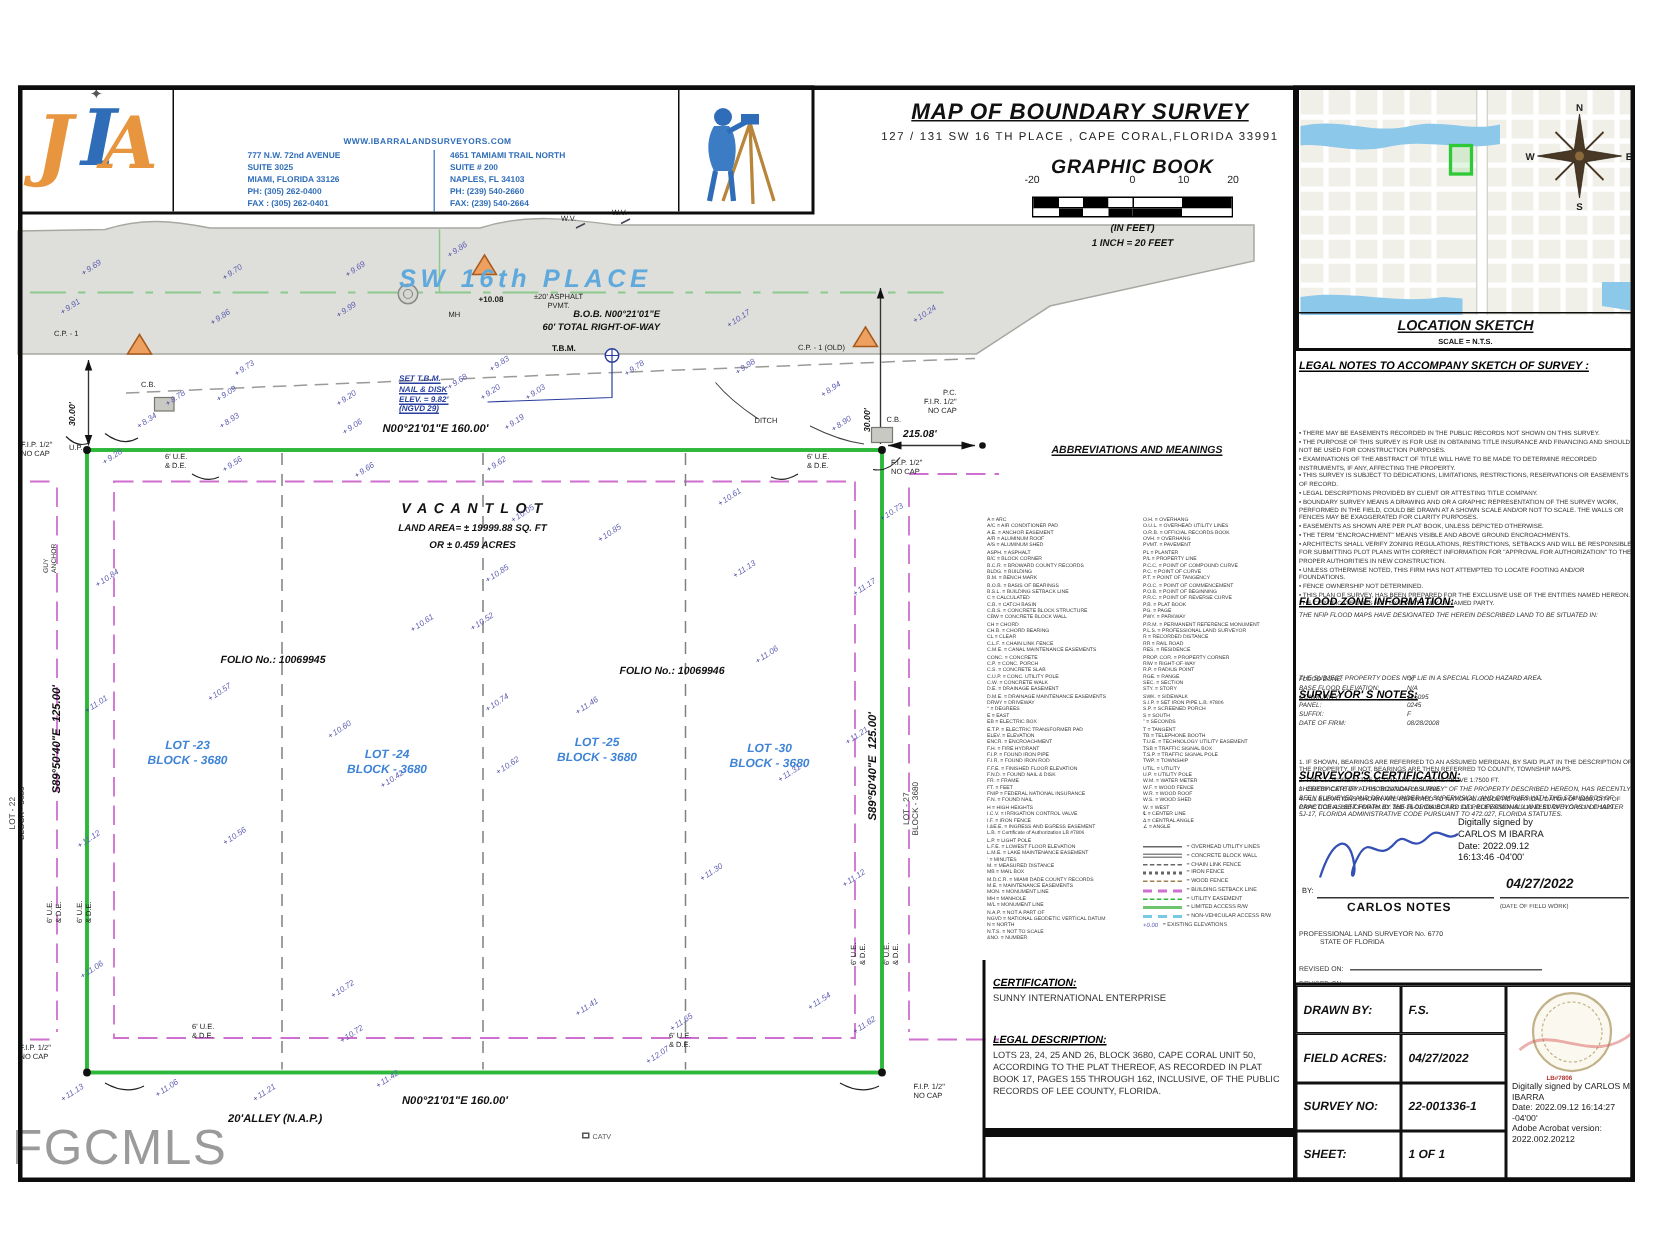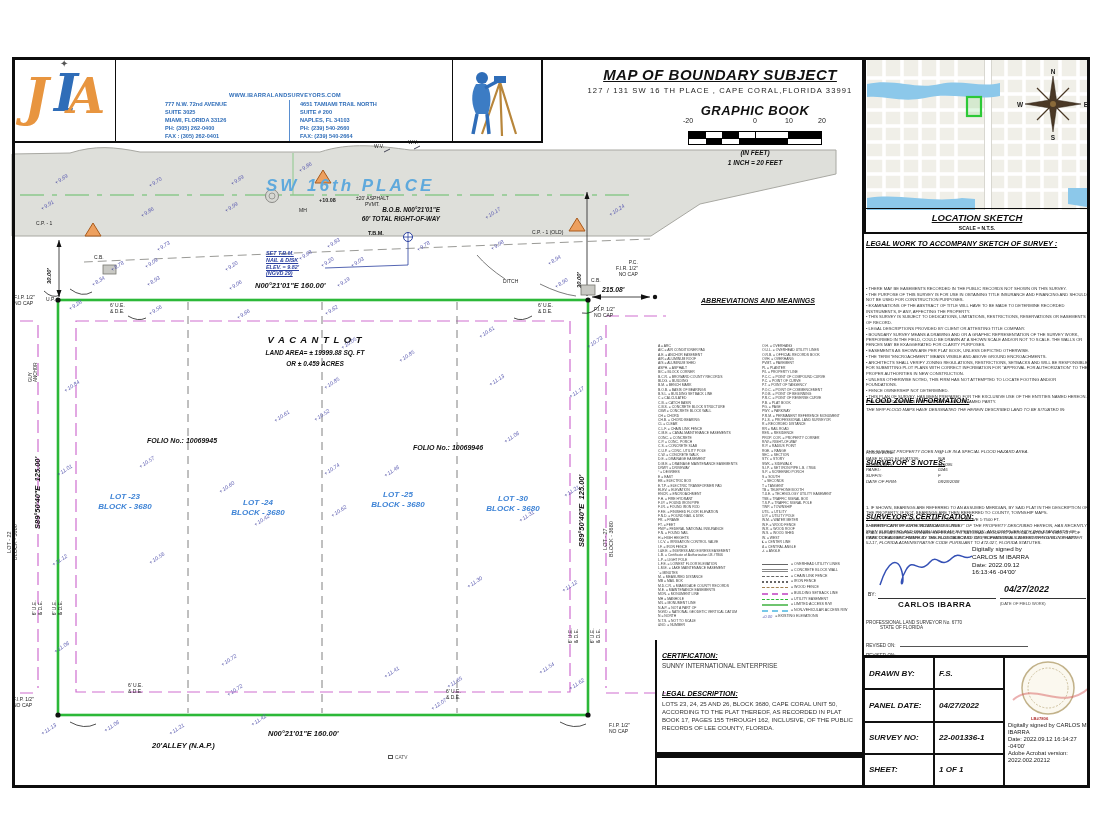--- a/index.html
+++ b/index.html
@@ -198,21 +198,21 @@
 SUITE 3025
 MIAMI, FLORIDA 33126
 PH:   (305) 262-0400
 FAX : (305) 262-0401</div>
   <div class="txt hdr-addr" style="left:300px;top:100px;width:140px;">4651 TAMIAMI TRAIL NORTH
 SUITE # 200
 NAPLES, FL 34103
 PH:  (239) 540-2660
 FAX: (239) 540-2664</div>
 
-  <div class="txt map-title" style="left:560px;top:66px;width:320px;text-align:center;">MAP OF BOUNDARY SUBJECT</div>
+  <div class="txt map-title" style="left:560px;top:66px;width:320px;text-align:center;">MAP OF BOUNDARY SURVEY</div>
   <div class="txt map-addr" style="left:560px;top:86px;width:320px;text-align:center;">127 / 131 SW 16 TH PLACE , CAPE CORAL,FLORIDA   33991</div>
   <div class="txt gs-title" style="left:660px;top:103px;width:190px;text-align:center;">GRAPHIC BOOK</div>
   <div class="gs-num" style="left:688px;top:117px;">-20</div>
   <div class="gs-num" style="left:755px;top:117px;">0</div>
   <div class="gs-num" style="left:789px;top:117px;">10</div>
   <div class="gs-num" style="left:822px;top:117px;">20</div>
   <div class="gs-bar" style="left:688px;top:131px;width:134px;height:14px;">
     <div class="gs-row">
       <span style="width:16.75px;background:#000;"></span>
         <span style="width:16.75px;background:#fff;"></span>
@@ -229,21 +229,21 @@
       <span style="width:33.5px;background:#000;"></span>
         <span style="width:33.5px;background:#fff;"></span>
     </div>
   </div>
   <div class="txt gs-sub" style="left:688px;top:149px;width:134px;">(IN FEET)</div>
   <div class="txt gs-sub" style="left:688px;top:159px;width:134px;">1 INCH = 20 FEET</div>
 
   <div class="txt b i u" style="left:866px;top:212px;width:222px;text-align:center;font-size:9.5px;">LOCATION SKETCH</div>
   <div class="txt b" style="left:866px;top:225px;width:222px;text-align:center;font-size:5px;">SCALE = N.T.S.</div>
 
-  <div class="txt sec-h" style="left:866px;top:239px;">LEGAL WORK TO ACCOMPANY SKETCH OF SURVEY :</div>
+  <div class="txt sec-h" style="left:866px;top:239px;">LEGAL NOTES TO ACCOMPANY SKETCH OF SURVEY :</div>
   <div class="txt" style="left:866px;top:250px;width:222px;">
     
   <div class="note">THERE MAY BE EASEMENTS RECORDED IN THE PUBLIC RECORDS NOT SHOWN ON THIS SURVEY.</div><div class="note">THE PURPOSE OF THIS SURVEY IS FOR USE IN OBTAINING TITLE INSURANCE AND FINANCING AND SHOULD NOT BE USED FOR CONSTRUCTION PURPOSES.</div><div class="note">EXAMINATIONS OF THE ABSTRACT OF TITLE WILL HAVE TO BE MADE TO DETERMINE RECORDED INSTRUMENTS, IF ANY, AFFECTING THE PROPERTY.</div><div class="note">THIS SURVEY IS SUBJECT TO DEDICATIONS, LIMITATIONS, RESTRICTIONS, RESERVATIONS OR EASEMENTS OF RECORD.</div><div class="note">LEGAL DESCRIPTIONS PROVIDED BY CLIENT OR ATTESTING TITLE COMPANY.</div><div class="note">BOUNDARY SURVEY MEANS A DRAWING AND OR A GRAPHIC REPRESENTATION OF THE SURVEY WORK, PERFORMED IN THE FIELD, COULD BE DRAWN AT A SHOWN SCALE AND/OR NOT TO SCALE. THE WALLS OR FENCES MAY BE EXAGGERATED FOR CLARITY PURPOSES.</div><div class="note">EASEMENTS AS SHOWN ARE PER PLAT BOOK, UNLESS DEPICTED OTHERWISE.</div><div class="note">THE TERM "ENCROACHMENT" MEANS VISIBLE AND ABOVE GROUND ENCROACHMENTS.</div><div class="note">ARCHITECTS SHALL VERIFY ZONING REGULATIONS, RESTRICTIONS, SETBACKS AND WILL BE RESPONSIBLE FOR SUBMITTING PLOT PLANS WITH CORRECT INFORMATION FOR "APPROVAL FOR AUTHORIZATION" TO THE PROPER AUTHORITIES IN NEW CONSTRUCTION.</div><div class="note">UNLESS OTHERWISE NOTED, THIS FIRM HAS NOT ATTEMPTED TO LOCATE FOOTING AND/OR FOUNDATIONS.</div><div class="note">FENCE OWNERSHIP NOT DETERMINED.</div><div class="note">THIS PLAN OF SURVEY, HAS BEEN PREPARED FOR THE EXCLUSIVE USE OF THE ENTITIES NAMED HEREON. THE CERTIFICATE DOES NOT EXTEND TO ANY UNNAMED PARTY.</div></div>
 
   <div class="txt sec-h" style="left:866px;top:396px;">FLOOD ZONE INFORMATION:</div>
   <div class="txt smalltxt" style="left:866px;top:407px;width:222px;">THE NFIP FLOOD MAPS HAVE DESIGNATED THE HEREIN DESCRIBED LAND TO BE SITUATED IN:</div>
   <div class="txt" style="left:866px;top:414px;width:222px;">
     
   <div class="fz-row">
       <span class="fz-l">FLOOD ZONE:</span>
@@ -273,21 +273,21 @@
 
   <div class="txt sec-h" style="left:866px;top:512px;">SURVEYOR'S CERTIFICATION:</div>
   <div class="txt smalltxt" style="left:866px;top:523px;width:222px;">I HEREBY CERTIFY: THIS "BOUNDARY SURVEY" OF THE PROPERTY DESCRIBED HEREON, HAS  RECENTLY BEEN SURVEYED AND DRAWN UNDER MY SUPERVISION, AND COMPLIES WITH THE STANDARDS OF PRACTICE AS SET FORTH BY THE FLORIDA BOARD OF PROFESSIONAL LAND SURVEYORS IN CHAPTER 5J-17, FLORIDA ADMINISTRATIVE CODE PURSUANT TO 472.027, FLORIDA STATUTES.</div>
 
   <div class="txt" style="left:972px;top:545px;font-size:6.2px;line-height:1.25;color:#111;">Digitally signed by
 CARLOS M IBARRA
 Date: 2022.09.12
 16:13:46 -04'00'</div>
   <div class="txt" style="left:868px;top:591px;font-size:5px;">BY:</div>
   <div class="frame" style="left:878px;top:598px;width:118px;border-bottom:1px solid #333;"></div>
-  <div class="txt b" style="left:898px;top:600px;font-size:8px;letter-spacing:.5px;">CARLOS IBARRA</div>
+  <div class="txt b" style="left:898px;top:600px;font-size:8px;letter-spacing:.5px;">CARLOS NOTES</div>
   <div class="txt b i" style="left:1004px;top:584px;font-size:9px;">04/27/2022</div>
   <div class="frame" style="left:1000px;top:598px;width:86px;border-bottom:1px solid #333;"></div>
   <div class="txt" style="left:1000px;top:601px;font-size:4px;color:#444;">(DATE OF FIELD WORK)</div>
   <div class="txt revline" style="left:866px;top:615px;">
     <span>PROFESSIONAL LAND SURVEYOR No.  6770</span>
     <span style="margin-left:14px;">STATE OF FLORIDA</span>
   </div>
   <div class="txt revline" style="left:866px;top:638px;">
     <span>REVISED ON:</span><span class="rl"></span>
   </div>
@@ -342,21 +342,21 @@
   <div class="txt" style="left:662px;top:700px;width:198px;font-size:6.1px;line-height:1.3;color:#333;"> LOTS 23, 24, 25 AND 26, BLOCK 3680, CAPE CORAL UNIT 50, ACCORDING TO THE PLAT THEREOF, AS RECORDED IN PLAT BOOK 17, PAGES 155 THROUGH 162, INCLUSIVE, OF THE PUBLIC RECORDS OF LEE COUNTY, FLORIDA.</div>
 
   <div id="tt">
 
     <div style="display:contents">
       
     <div style="display:contents">
         <div class="cell">DRAWN BY:</div>
         <div class="cell">F.S.</div>
       </div><div style="display:contents">
-        <div class="cell">PANEL DATE:</div>
+        <div class="cell">FIELD ACRES:</div>
         <div class="cell">04/27/2022</div>
       </div><div style="display:contents">
         <div class="cell">SURVEY NO:</div>
         <div class="cell">22-001336-1</div>
       </div><div style="display:contents">
         <div class="cell">SHEET:</div>
         <div class="cell">1 OF 1</div>
       </div></div>
     <div id="sealcell">
       <svg width="86" height="60" style="position:absolute;left:0;top:0;">
@@ -521,14 +521,15 @@
       <div class="elev" style="left: 538px; top: 665px;">11.54</div>
       <div class="elev" style="left: 568px; top: 681px;">11.62</div>
       <div class="elev" style="left: 40px; top: 726px;">11.13</div>
       <div class="elev" style="left: 103px; top: 723px;">11.06</div>
       <div class="elev" style="left: 168px; top: 726px;">11.21</div>
       <div class="elev" style="left: 250px; top: 717px;">11.42</div>
       <div class="elev" style="left: 430px; top: 701px;">12.07</div>
       <div class="elev" style="left: 446px; top: 679px;">11.65</div>
     </div>
 
+  <div class="txt wm" style="left:8px;top:746px;">FGCMLS</div>
 
 </div>
 
 </body></html>

